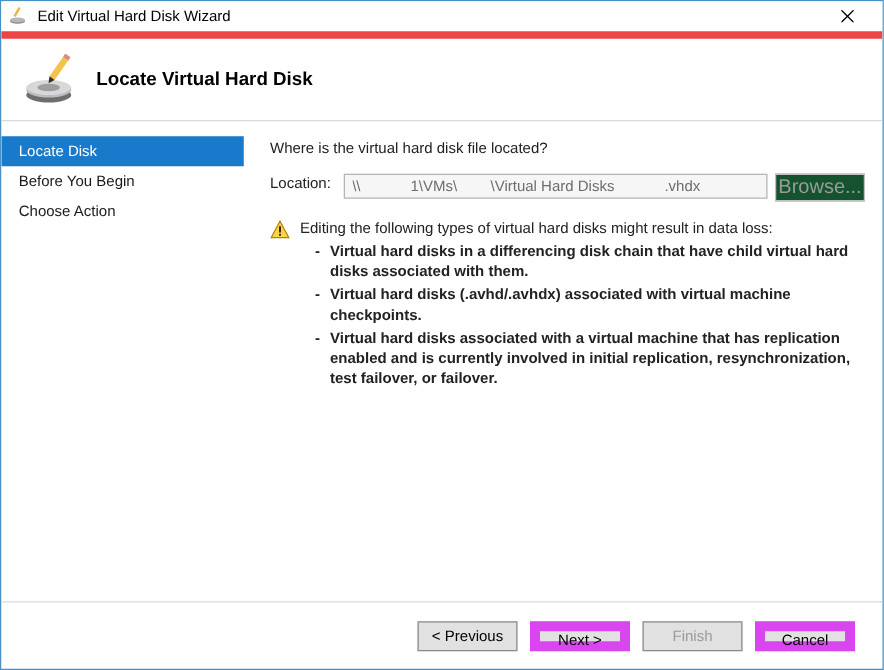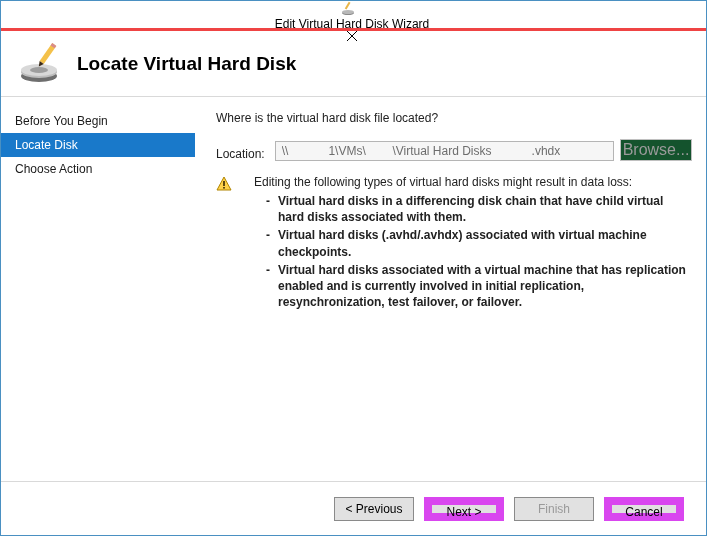--- a/index.html
+++ b/index.html
@@ -13,22 +13,21 @@
       display: flex;
       flex-direction: column;
       color: #000;
     }
     .titlebar {
       height: 30px;
       display: flex;
       align-items: center;
       padding: 0 8px 0 5px;
       background: #fff;
-      border-bottom: 3px solid #ef4444;
-      flex-direction: column;
+      border-bottom: 6px solid #ef4444;
     }
     .titlebar-icon {
       width: 16px; height: 16px;
       margin-right: 8px;
       display: inline-block;
     }
     .titlebar-title { font-size: 12px; color: #000; }
     .titlebar-spacer { flex: 1; }
     .titlebar-close {
       width: 40px; height: 28px;
@@ -42,21 +41,21 @@
       align-items: center;
       padding: 0 16px;
       border-bottom: 1px solid #d9d9d9;
     }
     .header-icon {
       width: 48px; height: 48px;
       margin-right: 12px;
       display: flex; align-items: center; justify-content: center;
     }
     .header-title {
-      font-size: 19px;
+      font-size: 15px;
       font-weight: 600;
       color: #000;
     }
     .body {
       flex: 1;
       display: flex;
       overflow: hidden;
     }
     .sidebar {
       width: 195px;
@@ -78,21 +77,21 @@
       padding: 14px 14px 10px 20px;
       font-size: 12px;
       color: #222;
       overflow: auto;
     }
     .question {
       margin-bottom: 14px;
     }
     .location-row {
       display: flex;
-      align-items: flex-end;
+      align-items: flex-start;
       margin-bottom: 14px;
       gap: 6px;
     }
     .location-label { margin-right: 4px; }
     .location-input {
       flex: 1;
       height: 20px;
       border: 1px solid #b5b5b5;
       background: #f6f6f6;
       color: #6d6d6d;
@@ -104,21 +103,21 @@
       width: 72px; height: 22px;
       background: #14532d;
       border: 1px solid #c0c0c0;
       color: #9a9a9a;
       font-size: 16px;
       font-family: inherit;
       cursor: default;
     }
     .warning-block {
       display: flex;
-      gap: 22px;
+      gap: 8px;
     }
     .warning-icon {
       width: 16px; height: 16px;
       flex-shrink: 0;
       margin-top: 1px;
     }
     .warning-body { flex: 1; }
     .warning-lead { margin-bottom: 4px; }
     .bullet-list {
       list-style: none;
@@ -199,22 +198,22 @@
         <rect x="28" y="2" width="5" height="3" fill="#d98b8b"></rect>
         <polygon points="28,24 33,24 30.5,29" fill="#3a2a1a"></polygon>
       </g>
     </svg>
   </span>
   <div class="header-title">Locate Virtual Hard Disk</div>
 </div>
 
 <div class="body">
   <div class="sidebar">
+    <div class="sidebar-item selected">Locate Disk</div>
     <div class="sidebar-item">Before You Begin</div>
-    <div class="sidebar-item selected">Locate Disk</div>
     <div class="sidebar-item">Choose Action</div>
   </div>
 
   <div class="content">
     <div class="question">Where is the virtual hard disk file located?</div>
 
     <div class="location-row">
       <span class="location-label">Location:</span>
       <input class="location-input" type="text" readonly="" value="\\            1\VMs\        \Virtual Hard Disks            .vhdx" style="">
       <button class="browse-btn" disabled="">Browse...</button>

